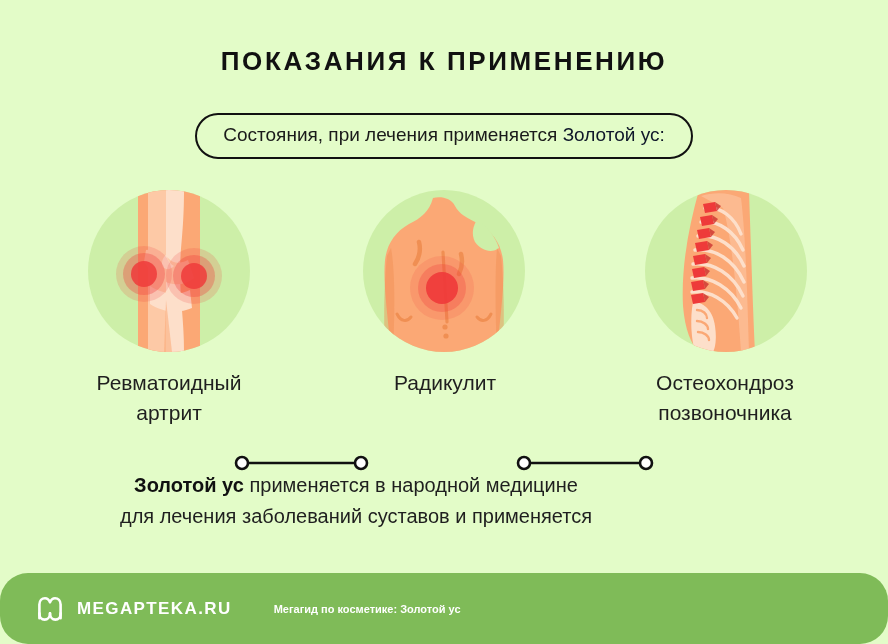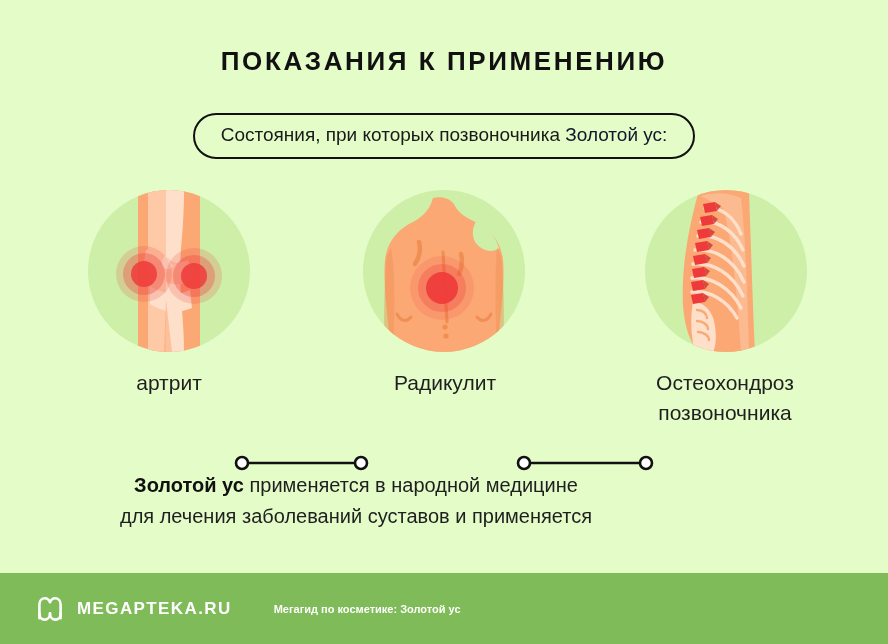--- a/index.html
+++ b/index.html
@@ -139,20 +139,21 @@
   
   .footer {
     position: absolute;
     left: 0;
     bottom: 0;
     width: 888px;
     height: 71px;
     background: #7fbb58;
     display: flex;
     align-items: center;
+    border-radius: 28px;
   }
   .footer-logo-mark {
     margin-left: 36px;
     width: 28px;
     height: 28px;
     flex: 0 0 auto;
   }
   .footer-logo-mark svg { display: block; width: 28px; height: 28px; }
   .footer-brand {
     margin-left: 13px;
@@ -169,21 +170,21 @@
   }
 </style>
 </head>
 <body>
 
 <div class="poster">
 
   <div class="title">ПОКАЗАНИЯ К ПРИМЕНЕНИЮ</div>
 
   <div class="badge-wrap">
-    <div class="badge"><span>Состояния, при которых позвоночника </span><b>Золотой ус:</b></div>
+    <div class="badge"><span>Состояния, при лечения применяется </span><b>Золотой ус:</b></div>
   </div>
 
   <div class="row">
 
     <div class="circle c1">
       <svg viewBox="0 0 162 162" xmlns="http://www.w3.org/2000/svg" aria-hidden="true">
         <g>
           <path d="M50 0 H112 V162 H50 Z" fill="#fba875"></path>
           <path d="M60 0 H78 V162 H60 Z" fill="#fdc9a6"></path>
           <path d="M78 0 H96 C96 40 92 60 92 80 C92 110 96 130 96 162 H78 Z" fill="#fddfca"></path>
@@ -279,20 +280,21 @@
         <line x1="9" y1="9" x2="131" y2="9" stroke="#111111" stroke-width="2.6"></line>
         <circle cx="9" cy="9" r="6" fill="#ffffff" stroke="#111111" stroke-width="2.6"></circle>
         <circle cx="131" cy="9" r="6" fill="#ffffff" stroke="#111111" stroke-width="2.6"></circle>
       </svg>
     </div>
 
   </div>
 
   <div class="labels">
     <div class="label l1">
+      <span class="ln">Ревматоидный</span>
       <span class="ln">артрит</span>
     </div>
     <div class="label l2">
       <span class="ln">Радикулит</span>
       <span class="ln"></span>
     </div>
     <div class="label l3">
       <span class="ln">Остеохондроз</span>
       <span class="ln">позвоночника</span>
     </div>

